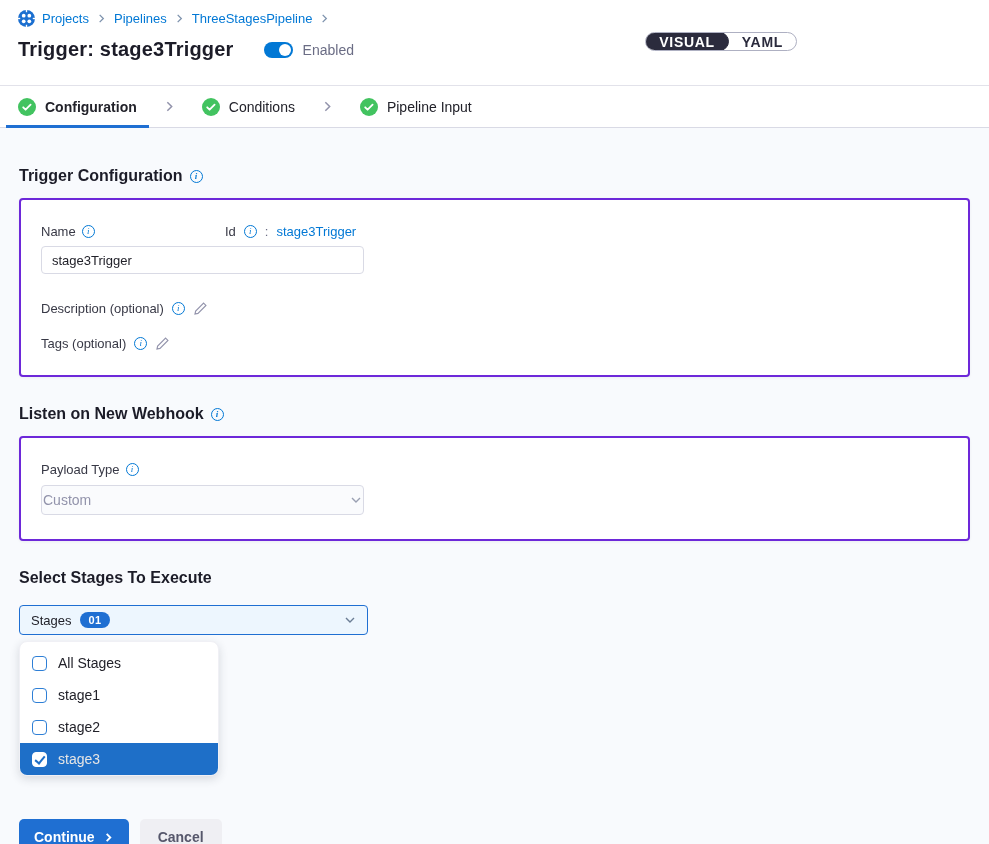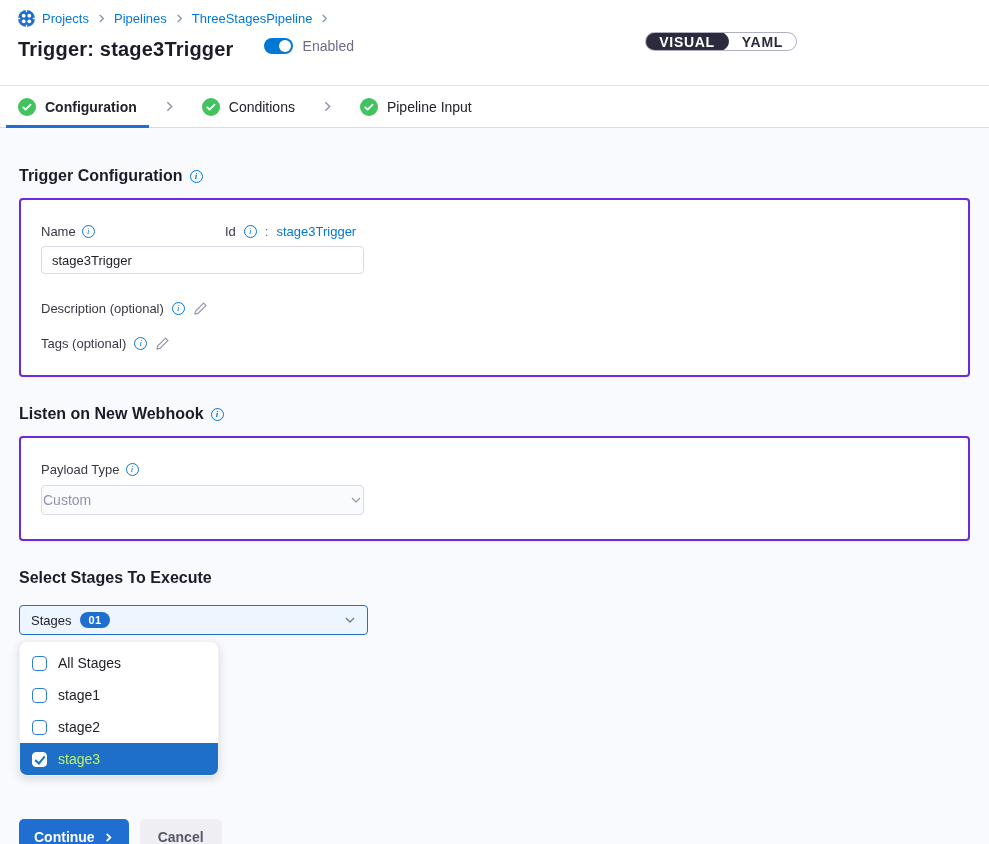--- a/index.html
+++ b/index.html
@@ -7,21 +7,21 @@
   body {
     width:989px; height:844px; overflow:hidden;
     font-family:"Liberation Sans","DejaVu Sans",sans-serif;
     background:#ffffff; color:#22222a;
   }
   
   .header { position:relative; height:86px; background:#fff; border-bottom:1px solid #e2e2ea; padding:10px 18px 0; }
   .breadcrumb { display:flex; align-items:center; gap:7px; font-size:13px; }
   .crumb-link { color:#0278d5; text-decoration:none; cursor:pointer; }
   .crumb-sep { color:#7d92ad; display:flex; align-items:center; }
-  .title-row { display:flex; margin-top:11px; }
+  .title-row { display:flex; align-items:center; margin-top:11px; }
   .page-title { font-size:20px; font-weight:bold; color:#1c1c28; letter-spacing:.2px; }
   .toggle { width:29px; height:16px; background:#0278d5; border-radius:9px; margin-left:30px; position:relative; cursor:pointer; flex:none; }
   .toggle::after { content:""; position:absolute; right:2px; top:2px; width:12px; height:12px; background:#fff; border-radius:50%; }
   .enabled-label { margin-left:10px; color:#6b6d85; font-size:14px; }
   .view-toggle { position:absolute; top:32px; right:192px; display:flex; align-items:center; height:19px; border:1px solid #aeb0c2; border-radius:10px; background:#fff; overflow:hidden; }
   .vt-seg { font-size:14px; font-weight:bold; letter-spacing:.7px; height:19px; display:flex; align-items:center; padding:0 13px; cursor:pointer; }
   .vt-visual { background:#2b2b3d; color:#fff; border-radius:10px; margin:-1px 0 -1px -1px; border:1px solid #2b2b3d; }
   .vt-yaml { color:#2b2b3d; }
   
   .tab-bar { height:42px; background:#fff; border-bottom:1px solid #d9dae5; display:flex; align-items:center; padding-left:6px; }
@@ -48,21 +48,21 @@
   .opt-tags { margin-top:20px; }
   .select-box { margin-top:8px; width:323px; height:30px; border:1px solid #d9dae5; border-radius:4px; background:#fafbfd; display:flex; align-items:center; padding:0 1px; font-size:14px; color:#9293ab; cursor:default; }
   .select-box .chev { margin-left:auto; }
   
   .stages-field { margin-top:18px; width:349px; height:30px; border:1px solid #1f6fd2; border-radius:4px; background:#edf6fe; display:flex; align-items:center; gap:9px; padding:0 11px; font-size:13px; color:#22222a; cursor:pointer; }
   .count-badge { background:#1f6fd2; color:#fff; font-size:11px; font-weight:bold; letter-spacing:.5px; border-radius:9px; padding:2px 8px; line-height:12px; }
   .stages-field .chev { margin-left:auto; }
   .stages-menu { margin-top:6px; width:200px; background:#fff; border:1px solid #f0f0f5; border-radius:8px; box-shadow:0 3px 10px rgba(40,41,61,.16); overflow:hidden; padding-top:5px; }
   .menu-item { height:32px; display:flex; align-items:center; gap:11px; padding:0 12px; font-size:14px; color:#22222a; cursor:pointer; }
   .checkbox { width:15px; height:15px; border:1.5px solid #2e7fd6; border-radius:4px; background:#fff; flex:none; position:relative; }
-  .menu-item.selected { background:#1e6fc8; color:#bef264; }
+  .menu-item.selected { background:#1e6fc8; color:#e5e5e5; }
   .menu-item.selected .checkbox { border-color:#fff; background:#fff; }
   .checkbox.checked::after { content:""; position:absolute; left:4px; top:1px; width:4px; height:8px; border:solid #1e6fc8; border-width:0 2px 2px 0; transform:rotate(40deg); }
   
   .footer { display:flex; align-items:center; gap:11px; margin-top:43px; }
   .btn-continue { height:36px; background:#1f6fd2; color:#fff; border:none; border-radius:5px; padding:0 15px; font-size:14px; font-weight:bold; font-family:inherit; display:flex; align-items:center; gap:8px; cursor:pointer; }
   .btn-cancel { height:36px; background:#efeff3; color:#56576b; border:none; border-radius:5px; padding:0 18px; font-size:14px; font-weight:bold; font-family:inherit; cursor:pointer; }
   
   .info-icon { width:13px; height:13px; border:1px solid #0278d5; border-radius:50%; color:#0278d5; font-size:9px; line-height:1; display:inline-flex; align-items:center; justify-content:center; font-family:"Liberation Serif",serif; font-style:italic; flex:none; }
   .icon { display:inline-flex; align-items:center; justify-content:center; flex:none; }
 </style>

